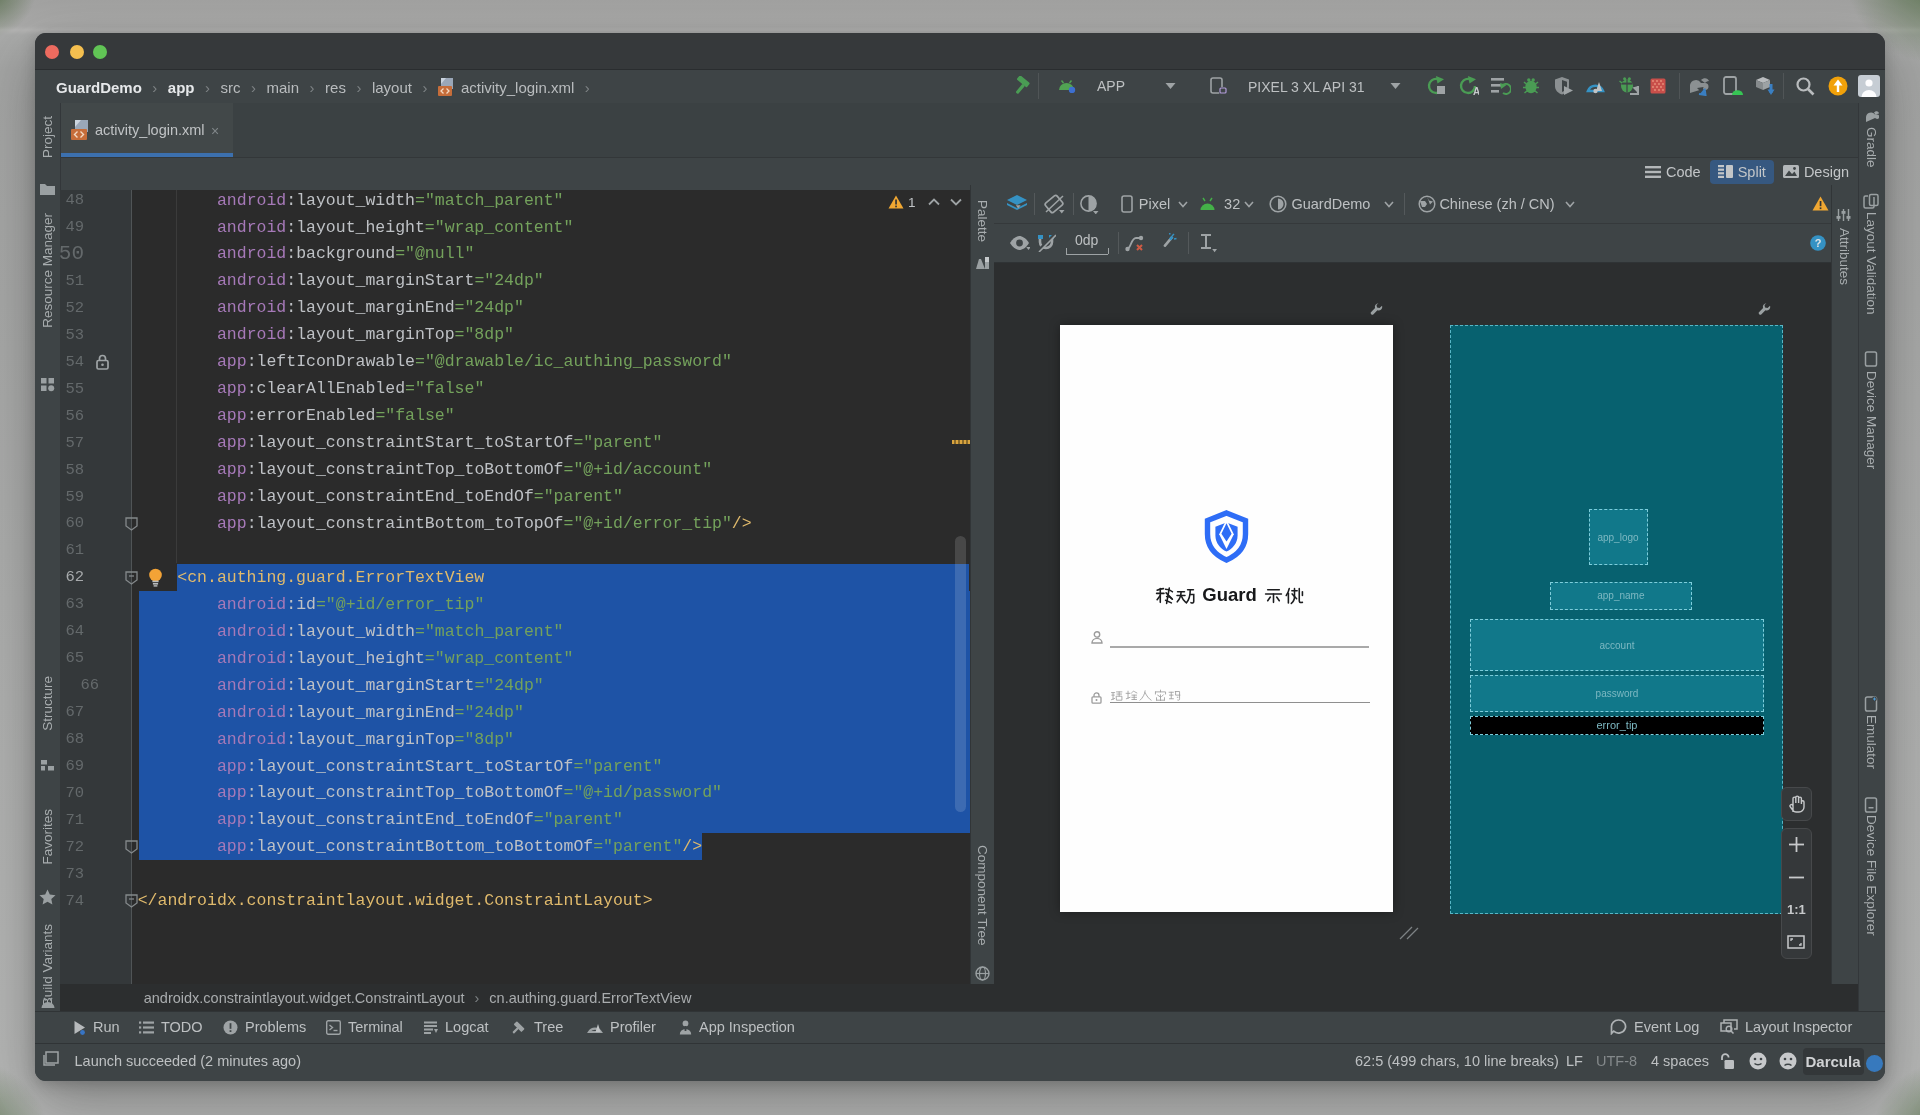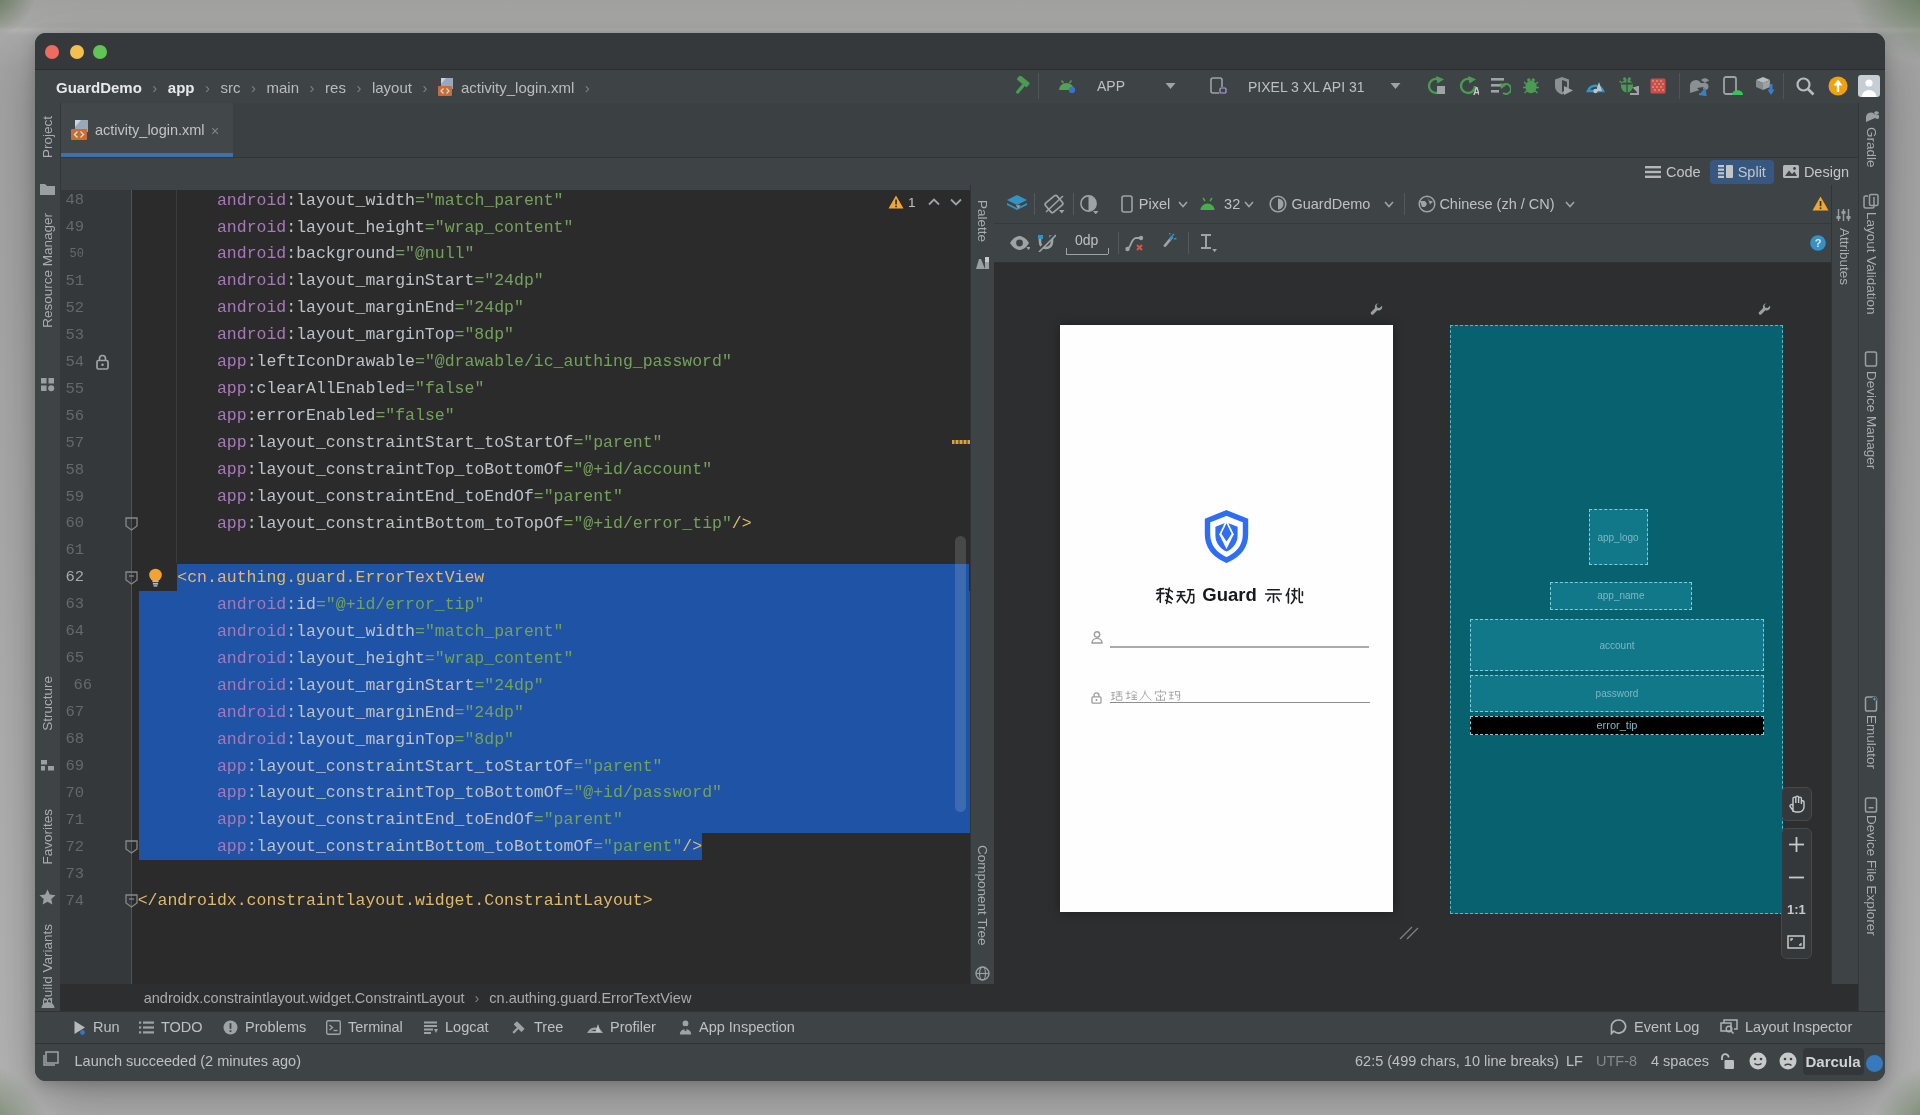--- a/index.html
+++ b/index.html
@@ -321,37 +321,37 @@
 <div class="abs" style="left:181.924px;top:638.6999999999999px;height:26.95px;display:flex;align-items:center;font-family:'Liberation Mono',monospace;font-size:16.5px;white-space:pre;font-style:normal;"><span style="font-style:normal;"><span style="color:#a679b8">android</span><span style="color:#bec1c5">:layout_marginStart</span><span style="color:#74a25c">=</span><span style="color:#74a25c">"24dp"</span></span></div>
 <div class="abs" style="left:181.924px;top:665.65px;height:26.95px;display:flex;align-items:center;font-family:'Liberation Mono',monospace;font-size:16.5px;white-space:pre;font-style:normal;"><span style="font-style:normal;"><span style="color:#a679b8">android</span><span style="color:#bec1c5">:layout_marginEnd</span><span style="color:#74a25c">=</span><span style="color:#74a25c">"24dp"</span></span></div>
 <div class="abs" style="left:181.924px;top:692.6px;height:26.95px;display:flex;align-items:center;font-family:'Liberation Mono',monospace;font-size:16.5px;white-space:pre;font-style:normal;"><span style="font-style:normal;"><span style="color:#a679b8">android</span><span style="color:#bec1c5">:layout_marginTop</span><span style="color:#74a25c">=</span><span style="color:#74a25c">"8dp"</span></span></div>
 <div class="abs" style="left:181.924px;top:719.55px;height:26.95px;display:flex;align-items:center;font-family:'Liberation Mono',monospace;font-size:16.5px;white-space:pre;font-style:normal;"><span style="font-style:normal;"><span style="color:#a679b8">app</span><span style="color:#bec1c5">:layout_constraintStart_toStartOf</span><span style="color:#74a25c">=</span><span style="color:#74a25c">"parent"</span></span></div>
 <div class="abs" style="left:181.924px;top:746.5px;height:26.95px;display:flex;align-items:center;font-family:'Liberation Mono',monospace;font-size:16.5px;white-space:pre;font-style:normal;"><span style="font-style:normal;"><span style="color:#a679b8">app</span><span style="color:#bec1c5">:layout_constraintTop_toBottomOf</span><span style="color:#74a25c">=</span><span style="color:#74a25c">"@+id/password"</span></span></div>
 <div class="abs" style="left:181.924px;top:773.45px;height:26.95px;display:flex;align-items:center;font-family:'Liberation Mono',monospace;font-size:16.5px;white-space:pre;font-style:normal;"><span style="font-style:normal;"><span style="color:#a679b8">app</span><span style="color:#bec1c5">:layout_constraintEnd_toEndOf</span><span style="color:#74a25c">=</span><span style="color:#74a25c">"parent"</span></span></div>
 <div class="abs" style="left:181.924px;top:800.4px;height:26.95px;display:flex;align-items:center;font-family:'Liberation Mono',monospace;font-size:16.5px;white-space:pre;font-style:normal;"><span style="font-style:normal;"><span style="color:#a679b8">app</span><span style="color:#bec1c5">:layout_constraintBottom_toBottomOf</span><span style="color:#74a25c">=</span><span style="color:#74a25c">"parent"</span><span style="color:#e0ba6c">/&gt;</span></span></div>
 <div class="abs" style="left:102.7px;top:854.3px;height:26.95px;display:flex;align-items:center;font-family:'Liberation Mono',monospace;font-size:16.5px;white-space:pre;font-style:normal;"><span style="font-style:normal;"><span style="color:#e0ba6c">&lt;/androidx.constraintlayout.widget.ConstraintLayout&gt;</span></span></div>
 <div class="abs" style="left:25px;top:153.6px;width:24px;height:26.95px;display:flex;align-items:center;justify-content:flex-end;font-family:'Liberation Mono',monospace;font-size:15.5px;color:#64696b;">48</div>
 <div class="abs" style="left:25px;top:180.54999999999998px;width:24px;height:26.95px;display:flex;align-items:center;justify-content:flex-end;font-family:'Liberation Mono',monospace;font-size:15.5px;color:#64696b;">49</div>
-<div class="abs" style="left:25px;top:207.5px;width:24px;height:26.95px;display:flex;align-items:center;justify-content:flex-end;font-family:'Liberation Mono',monospace;font-size:12px;color:#64696b;">50</div>
+<div class="abs" style="left:25px;top:207.5px;width:24px;height:26.95px;display:flex;align-items:center;justify-content:flex-end;font-family:'Liberation Mono',monospace;font-size:21px;color:#64696b;">50</div>
 <div class="abs" style="left:25px;top:234.45px;width:24px;height:26.95px;display:flex;align-items:center;justify-content:flex-end;font-family:'Liberation Mono',monospace;font-size:15.5px;color:#64696b;">51</div>
 <div class="abs" style="left:25px;top:261.4px;width:24px;height:26.95px;display:flex;align-items:center;justify-content:flex-end;font-family:'Liberation Mono',monospace;font-size:15.5px;color:#64696b;">52</div>
 <div class="abs" style="left:25px;top:288.35px;width:24px;height:26.95px;display:flex;align-items:center;justify-content:flex-end;font-family:'Liberation Mono',monospace;font-size:15.5px;color:#64696b;">53</div>
 <div class="abs" style="left:25px;top:315.29999999999995px;width:24px;height:26.95px;display:flex;align-items:center;justify-content:flex-end;font-family:'Liberation Mono',monospace;font-size:15.5px;color:#64696b;">54</div>
 <div class="abs" style="left:25px;top:342.25px;width:24px;height:26.95px;display:flex;align-items:center;justify-content:flex-end;font-family:'Liberation Mono',monospace;font-size:15.5px;color:#64696b;">55</div>
 <div class="abs" style="left:25px;top:369.2px;width:24px;height:26.95px;display:flex;align-items:center;justify-content:flex-end;font-family:'Liberation Mono',monospace;font-size:15.5px;color:#64696b;">56</div>
 <div class="abs" style="left:25px;top:396.15px;width:24px;height:26.95px;display:flex;align-items:center;justify-content:flex-end;font-family:'Liberation Mono',monospace;font-size:15.5px;color:#64696b;">57</div>
 <div class="abs" style="left:25px;top:423.1px;width:24px;height:26.95px;display:flex;align-items:center;justify-content:flex-end;font-family:'Liberation Mono',monospace;font-size:15.5px;color:#64696b;">58</div>
 <div class="abs" style="left:25px;top:450.04999999999995px;width:24px;height:26.95px;display:flex;align-items:center;justify-content:flex-end;font-family:'Liberation Mono',monospace;font-size:15.5px;color:#64696b;">59</div>
 <div class="abs" style="left:25px;top:477.0px;width:24px;height:26.95px;display:flex;align-items:center;justify-content:flex-end;font-family:'Liberation Mono',monospace;font-size:15.5px;color:#64696b;">60</div>
 <div class="abs" style="left:25px;top:503.94999999999993px;width:24px;height:26.95px;display:flex;align-items:center;justify-content:flex-end;font-family:'Liberation Mono',monospace;font-size:15.5px;color:#64696b;">61</div>
 <div class="abs" style="left:25px;top:530.9px;width:24px;height:26.95px;display:flex;align-items:center;justify-content:flex-end;font-family:'Liberation Mono',monospace;font-size:15.5px;color:#a7aaac;">62</div>
 <div class="abs" style="left:25px;top:557.85px;width:24px;height:26.95px;display:flex;align-items:center;justify-content:flex-end;font-family:'Liberation Mono',monospace;font-size:15.5px;color:#64696b;">63</div>
 <div class="abs" style="left:25px;top:584.8px;width:24px;height:26.95px;display:flex;align-items:center;justify-content:flex-end;font-family:'Liberation Mono',monospace;font-size:15.5px;color:#64696b;">64</div>
 <div class="abs" style="left:25px;top:611.75px;width:24px;height:26.95px;display:flex;align-items:center;justify-content:flex-end;font-family:'Liberation Mono',monospace;font-size:15.5px;color:#64696b;">65</div>
-<div class="abs" style="left:33px;top:638.6999999999999px;width:24px;height:26.95px;display:flex;align-items:center;justify-content:flex-end;font-family:'Liberation Mono',monospace;font-size:15.5px;color:#64696b;">66</div>
+<div class="abs" style="left:40px;top:638.6999999999999px;width:24px;height:26.95px;display:flex;align-items:center;justify-content:flex-end;font-family:'Liberation Mono',monospace;font-size:15.5px;color:#64696b;">66</div>
 <div class="abs" style="left:25px;top:665.65px;width:24px;height:26.95px;display:flex;align-items:center;justify-content:flex-end;font-family:'Liberation Mono',monospace;font-size:15.5px;color:#64696b;">67</div>
 <div class="abs" style="left:25px;top:692.6px;width:24px;height:26.95px;display:flex;align-items:center;justify-content:flex-end;font-family:'Liberation Mono',monospace;font-size:15.5px;color:#64696b;">68</div>
 <div class="abs" style="left:25px;top:719.55px;width:24px;height:26.95px;display:flex;align-items:center;justify-content:flex-end;font-family:'Liberation Mono',monospace;font-size:15.5px;color:#64696b;">69</div>
 <div class="abs" style="left:25px;top:746.5px;width:24px;height:26.95px;display:flex;align-items:center;justify-content:flex-end;font-family:'Liberation Mono',monospace;font-size:15.5px;color:#64696b;">70</div>
 <div class="abs" style="left:25px;top:773.45px;width:24px;height:26.95px;display:flex;align-items:center;justify-content:flex-end;font-family:'Liberation Mono',monospace;font-size:15.5px;color:#64696b;">71</div>
 <div class="abs" style="left:25px;top:800.4px;width:24px;height:26.95px;display:flex;align-items:center;justify-content:flex-end;font-family:'Liberation Mono',monospace;font-size:15.5px;color:#64696b;">72</div>
 <div class="abs" style="left:25px;top:827.35px;width:24px;height:26.95px;display:flex;align-items:center;justify-content:flex-end;font-family:'Liberation Mono',monospace;font-size:15.5px;color:#64696b;">73</div>
 <div class="abs" style="left:25px;top:854.3px;width:24px;height:26.95px;display:flex;align-items:center;justify-content:flex-end;font-family:'Liberation Mono',monospace;font-size:15.5px;color:#64696b;">74</div>
 <div class="abs" style="left:61px;top:321.29999999999995px;width:13px;height:16px;">
       <svg width="13" height="16" viewBox="0 0 13 16">

